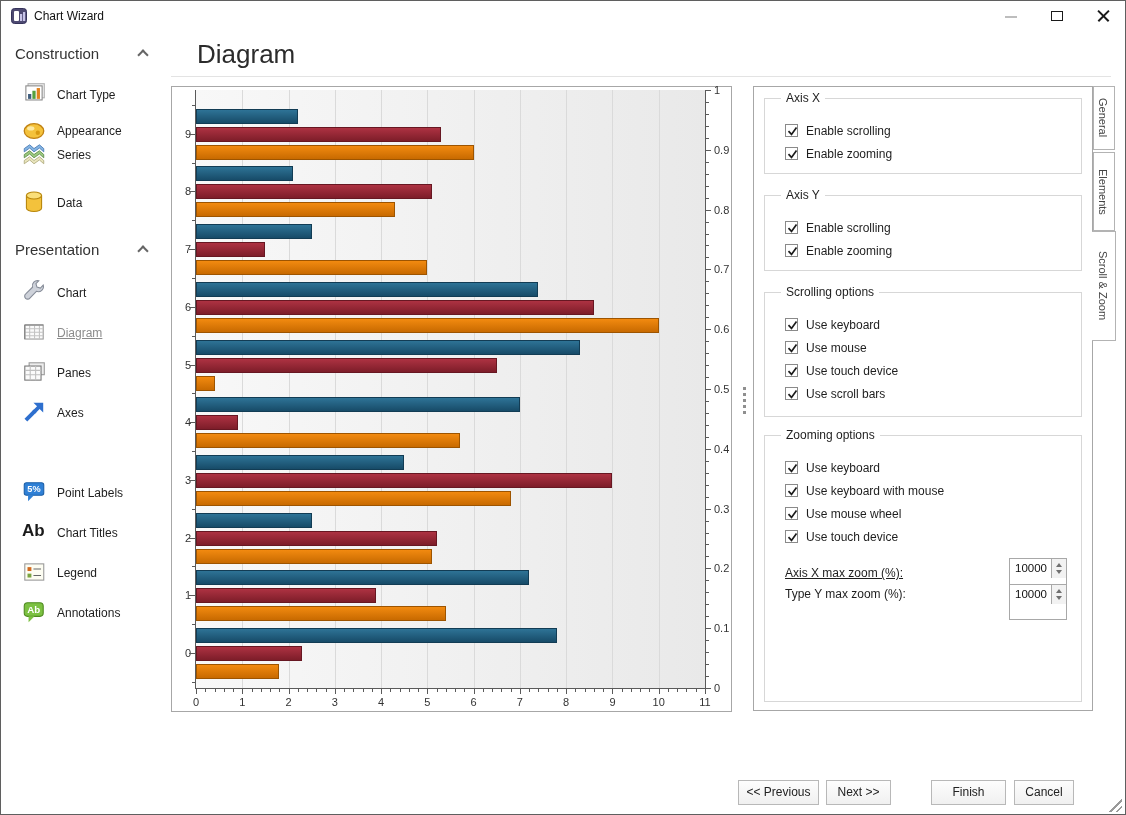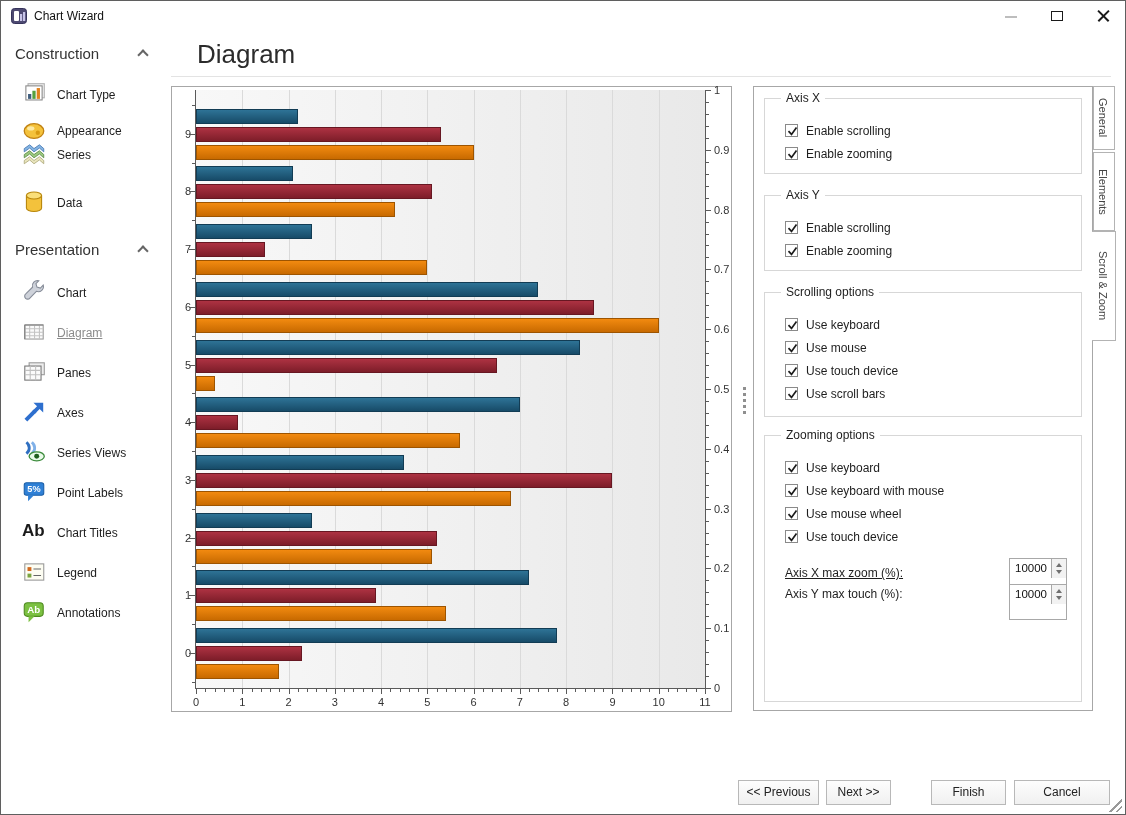--- a/index.html
+++ b/index.html
@@ -159,29 +159,20 @@
             <path d="M3.5 10.5 h15 M3.5 14.5 h15 M8.5 6.5 v13 M13.5 6.5 v13" stroke="#c0c0c0" fill="none"></path>
           </svg></div>
         <span class="sb-label">Panes</span>
       </div>
       <div class="sb-item" style="top: 366px;">
         <div class="sb-icon"><svg viewBox="0 0 24 24">
             <path d="M4.5 19.5 L13 11" stroke="#2e6fce" stroke-width="3.6"></path>
             <path d="M11.5 3.5 h9 v9 l-3.3-3.3 -4.3 4.3 -2.4-2.4 4.3-4.3 z" fill="#2e6fce"></path>
           </svg></div>
         <span class="sb-label">Axes</span>
-      </div>
-      <div class="sb-item" style="top: 406px;">
-        <div class="sb-icon"><svg viewBox="0 0 24 24">
-            <path d="M5 3 c3.5 3 3.5 7.5 0 10.5" stroke="#2f6fc1" stroke-width="2.6" fill="none"></path>
-            <path d="M10 3 c3.5 3 3.5 7.5 0 10.5" stroke="#7fb0e8" stroke-width="2.6" fill="none"></path>
-            <ellipse cx="14.5" cy="16" rx="7" ry="4.2" fill="#eafbea" stroke="#3a8a3a" stroke-width="1.2"></ellipse>
-            <circle cx="14.5" cy="16" r="2.3" fill="#1f5f1f"></circle>
-          </svg></div>
-        <span class="sb-label">Series Views</span>
       </div>
       <div class="sb-item" style="top: 446px;">
         <div class="sb-icon"><svg viewBox="0 0 24 24">
             <rect x="3" y="3.5" width="18" height="11.5" rx="2" fill="#2f80d6" stroke="#1b5fa8"></rect>
             <path d="M6.5 15 v5.5 l5.5-5.5 z" fill="#2f80d6"></path>
             <text x="12" y="12.3" font-size="8.5" fill="#fff" text-anchor="middle" font-family="Liberation Sans, sans-serif" font-weight="bold">5%</text>
           </svg></div>
         <span class="sb-label">Point Labels</span>
       </div>
       <div class="sb-item" style="top: 486px;">
@@ -537,36 +528,36 @@
           <span class="chk-label">Use touch device</span>
         </div>
         <div class="spin-label" style="top: 130px; text-decoration: underline;">Axis X max zoom (%):</div>
         <div class="spinner" style="top: 122px;">
           <div class="spin-value">10000</div>
           <div class="spin-btns">
             <div class="spin-up"></div>
             <div class="spin-dn"></div>
           </div>
         </div>
-        <div class="spin-label" style="top: 151px;">Axis Y max touch (%):</div>
+        <div class="spin-label" style="top: 151px;">Type Y max zoom (%):</div>
         <div class="spinner" style="top: 148px;">
           <div class="spin-value">10000</div>
           <div class="spin-btns">
             <div class="spin-up"></div>
             <div class="spin-dn"></div>
           </div>
         </div>
       </div>
     </div>
   <div id="vtabs">
       <div class="vtab" style="left: 1092px; top: 85px; width: 22px; height: 64px; line-height: 22px;"><span>General</span></div>
       <div class="vtab" style="left: 1092px; top: 151px; width: 22px; height: 79px; line-height: 22px;"><span>Elements</span></div>
       <div class="vtab selected" style="left: 1091px; top: 230px; width: 24px; height: 110px; line-height: 24px;"><span>Scroll &amp; Zoom</span></div>
     </div>
 
 
   <div class="fbtn" style="left:737px;width:81px">&lt;&lt; Previous</div>
   <div class="fbtn" style="left:825px;width:65px">Next &gt;&gt;</div>
   <div class="fbtn" style="left:930px;width:75px">Finish</div>
-  <div class="fbtn" style="left:1013px;width:96px">Cancel</div>
+  <div class="fbtn" style="left:1013px;width:60px">Cancel</div>
 
   <div id="resize-grip"></div>
 </div>
 
 </body></html>

